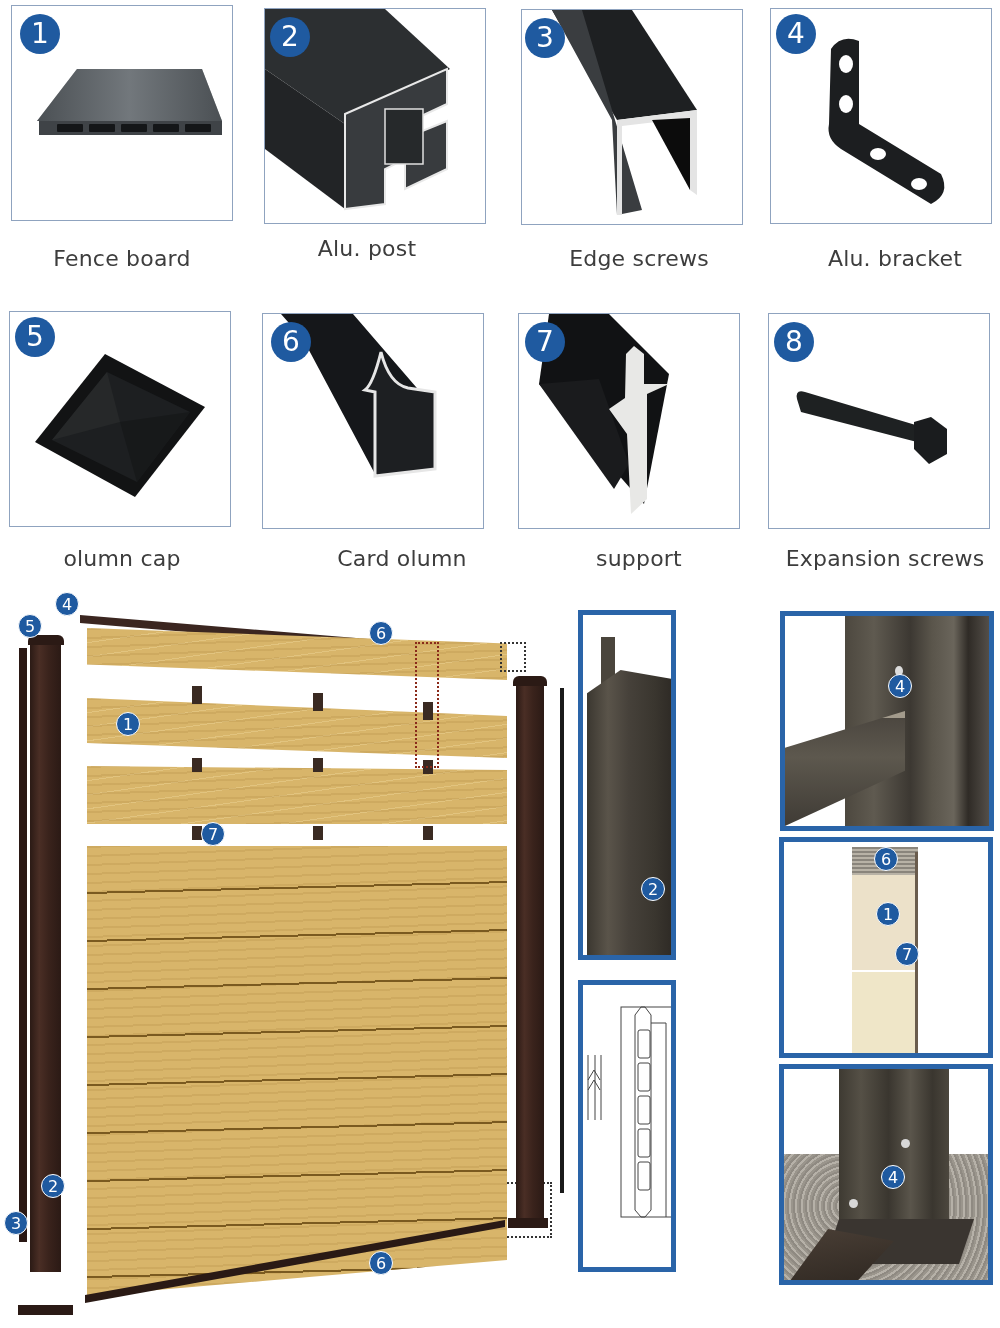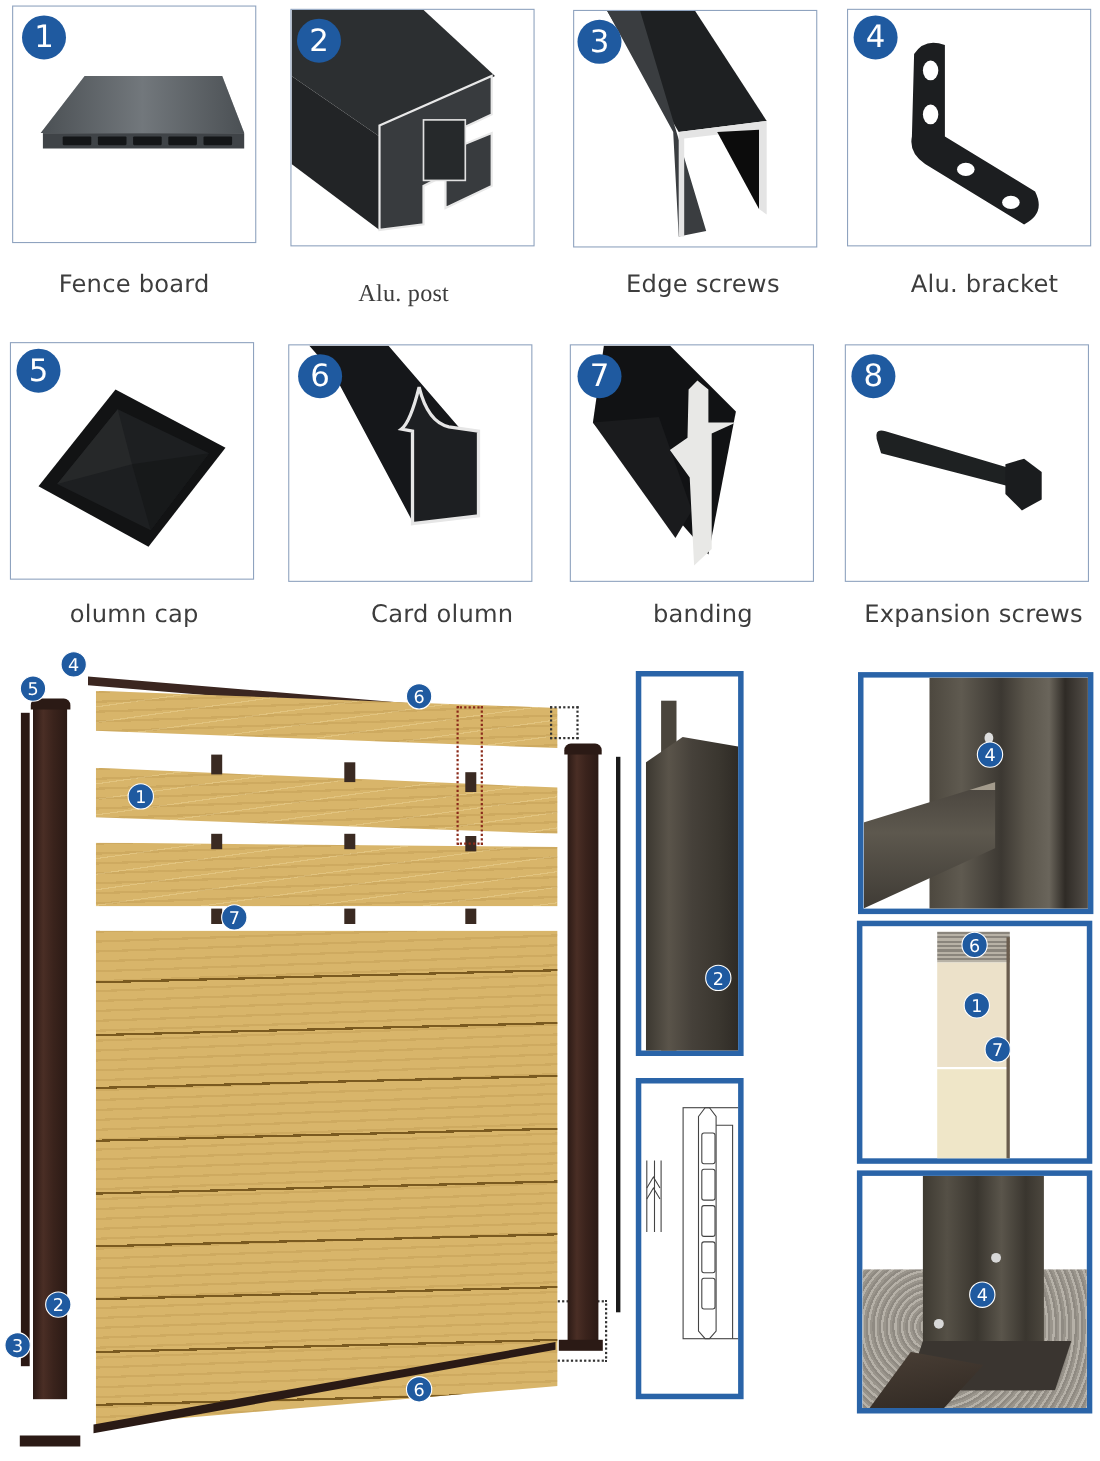--- a/index.html
+++ b/index.html
@@ -63,21 +63,21 @@
 
 <div class="tile" style="left:264px;top:8px;">
   <div class="badge" style="left:5px;top:8px;">2</div>
   <svg class="part" style="left:0;top:0;" width="222" height="216" viewBox="0 0 222 216">
     <polygon points="0,0 120,0 185,60 80,115 0,60" fill="#2c2f31"></polygon>
     <polygon points="0,60 80,115 80,200 0,140" fill="#222426"></polygon>
     <path d="M80,105 L182,60 L182,95 L150,110 L150,125 L182,112 L182,160 L140,180 L140,150 L120,160 L120,195 L80,200 Z" fill="#383b3e" stroke="#e8e8e8" stroke-width="2"></path>
     <rect x="120" y="100" width="38" height="55" fill="#26292b" stroke="#e0e0e0" stroke-width="1.5"></rect>
   </svg>
 </div>
-<div class="caption" style="left:242px;top:254px;font-family:Liberation Serif, serif;">Alu. post</div>
+<div class="caption" style="left:242px;top:236px;">Alu. post</div>
 
 <div class="tile" style="left:521px;top:9px;">
   <div class="badge" style="left:3px;top:8px;">3</div>
   <svg class="part" style="left:0;top:0;" width="222" height="216" viewBox="0 0 222 216">
     <polygon points="30,0 110,0 175,100 95,110" fill="#1e2022"></polygon>
     <polygon points="30,0 60,0 120,200 95,205 90,110" fill="#3a3d40"></polygon>
     <path d="M95,110 L175,100 L175,185 L168,180 L168,108 L100,116 L100,205 L95,205 Z" fill="#e4e4e4"></path>
     <polygon points="130,110 168,108 168,180" fill="#0c0c0c"></polygon>
   </svg>
 </div>
@@ -116,21 +116,21 @@
 <div class="caption" style="left:277px;top:546px;">Card olumn</div>
 
 <div class="tile" style="left:518px;top:313px;">
   <div class="badge" style="left:6px;top:8px;">7</div>
   <svg class="part" style="left:0;top:0;" width="222" height="216" viewBox="0 0 222 216">
     <polygon points="30,0 90,0 150,60 125,190 20,70" fill="#111214"></polygon>
     <polygon points="20,70 80,65 110,150 95,175" fill="#1a1b1d"></polygon>
     <path d="M107,40 L115,32 L125,40 L125,70 L150,70 L128,80 L128,185 L112,200 L108,120 L90,95 L106,84 Z" fill="#e8e8e6"></path>
   </svg>
 </div>
-<div class="caption" style="left:514px;top:546px;">banding</div>
+<div class="caption" style="left:514px;top:546px;">support</div>
 
 <div class="tile" style="left:768px;top:313px;">
   <div class="badge" style="left:5px;top:8px;">8</div>
   <svg class="part" style="left:0;top:0;" width="222" height="216" viewBox="0 0 222 216">
     <path d="M28,85 Q26,75 36,78 L150,112 L148,128 L32,98 Z" fill="#1e2122"></path>
     <polygon points="145,108 162,103 178,115 178,140 160,150 145,135" fill="#1a1c1e"></polygon>
   </svg>
 </div>
 <div class="caption" style="left:760px;top:546px;">Expansion screws</div>
 

